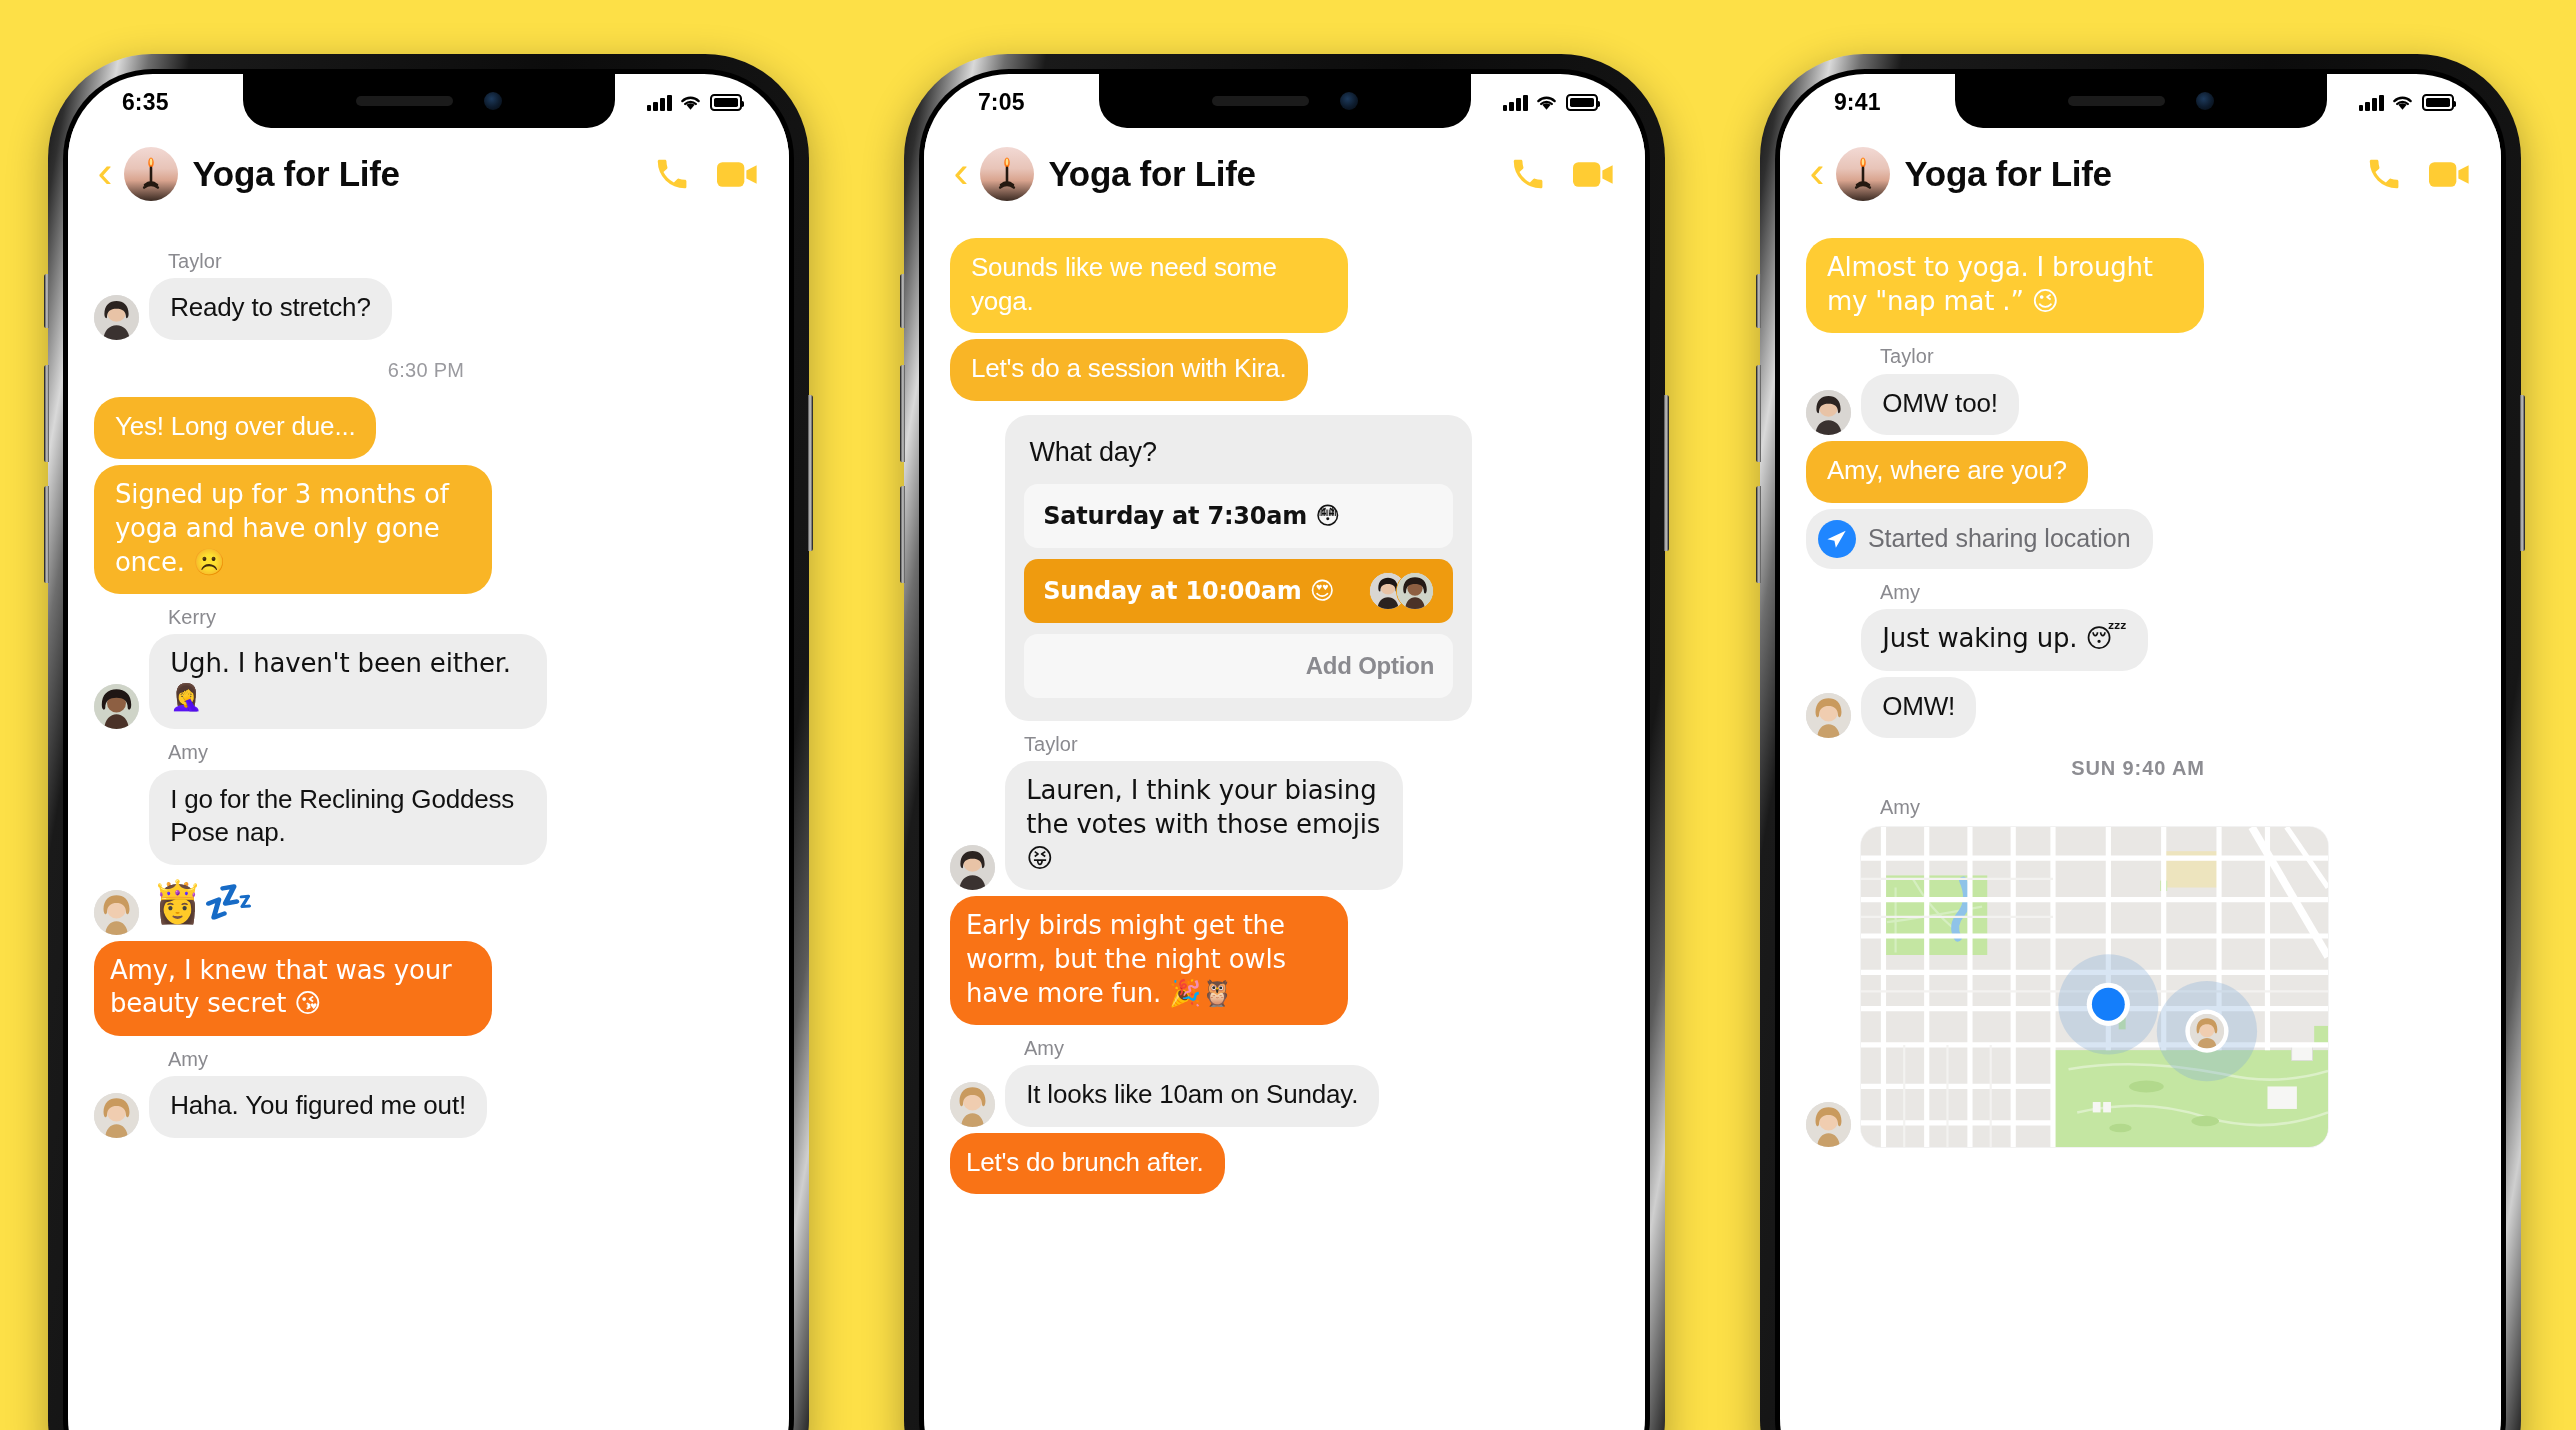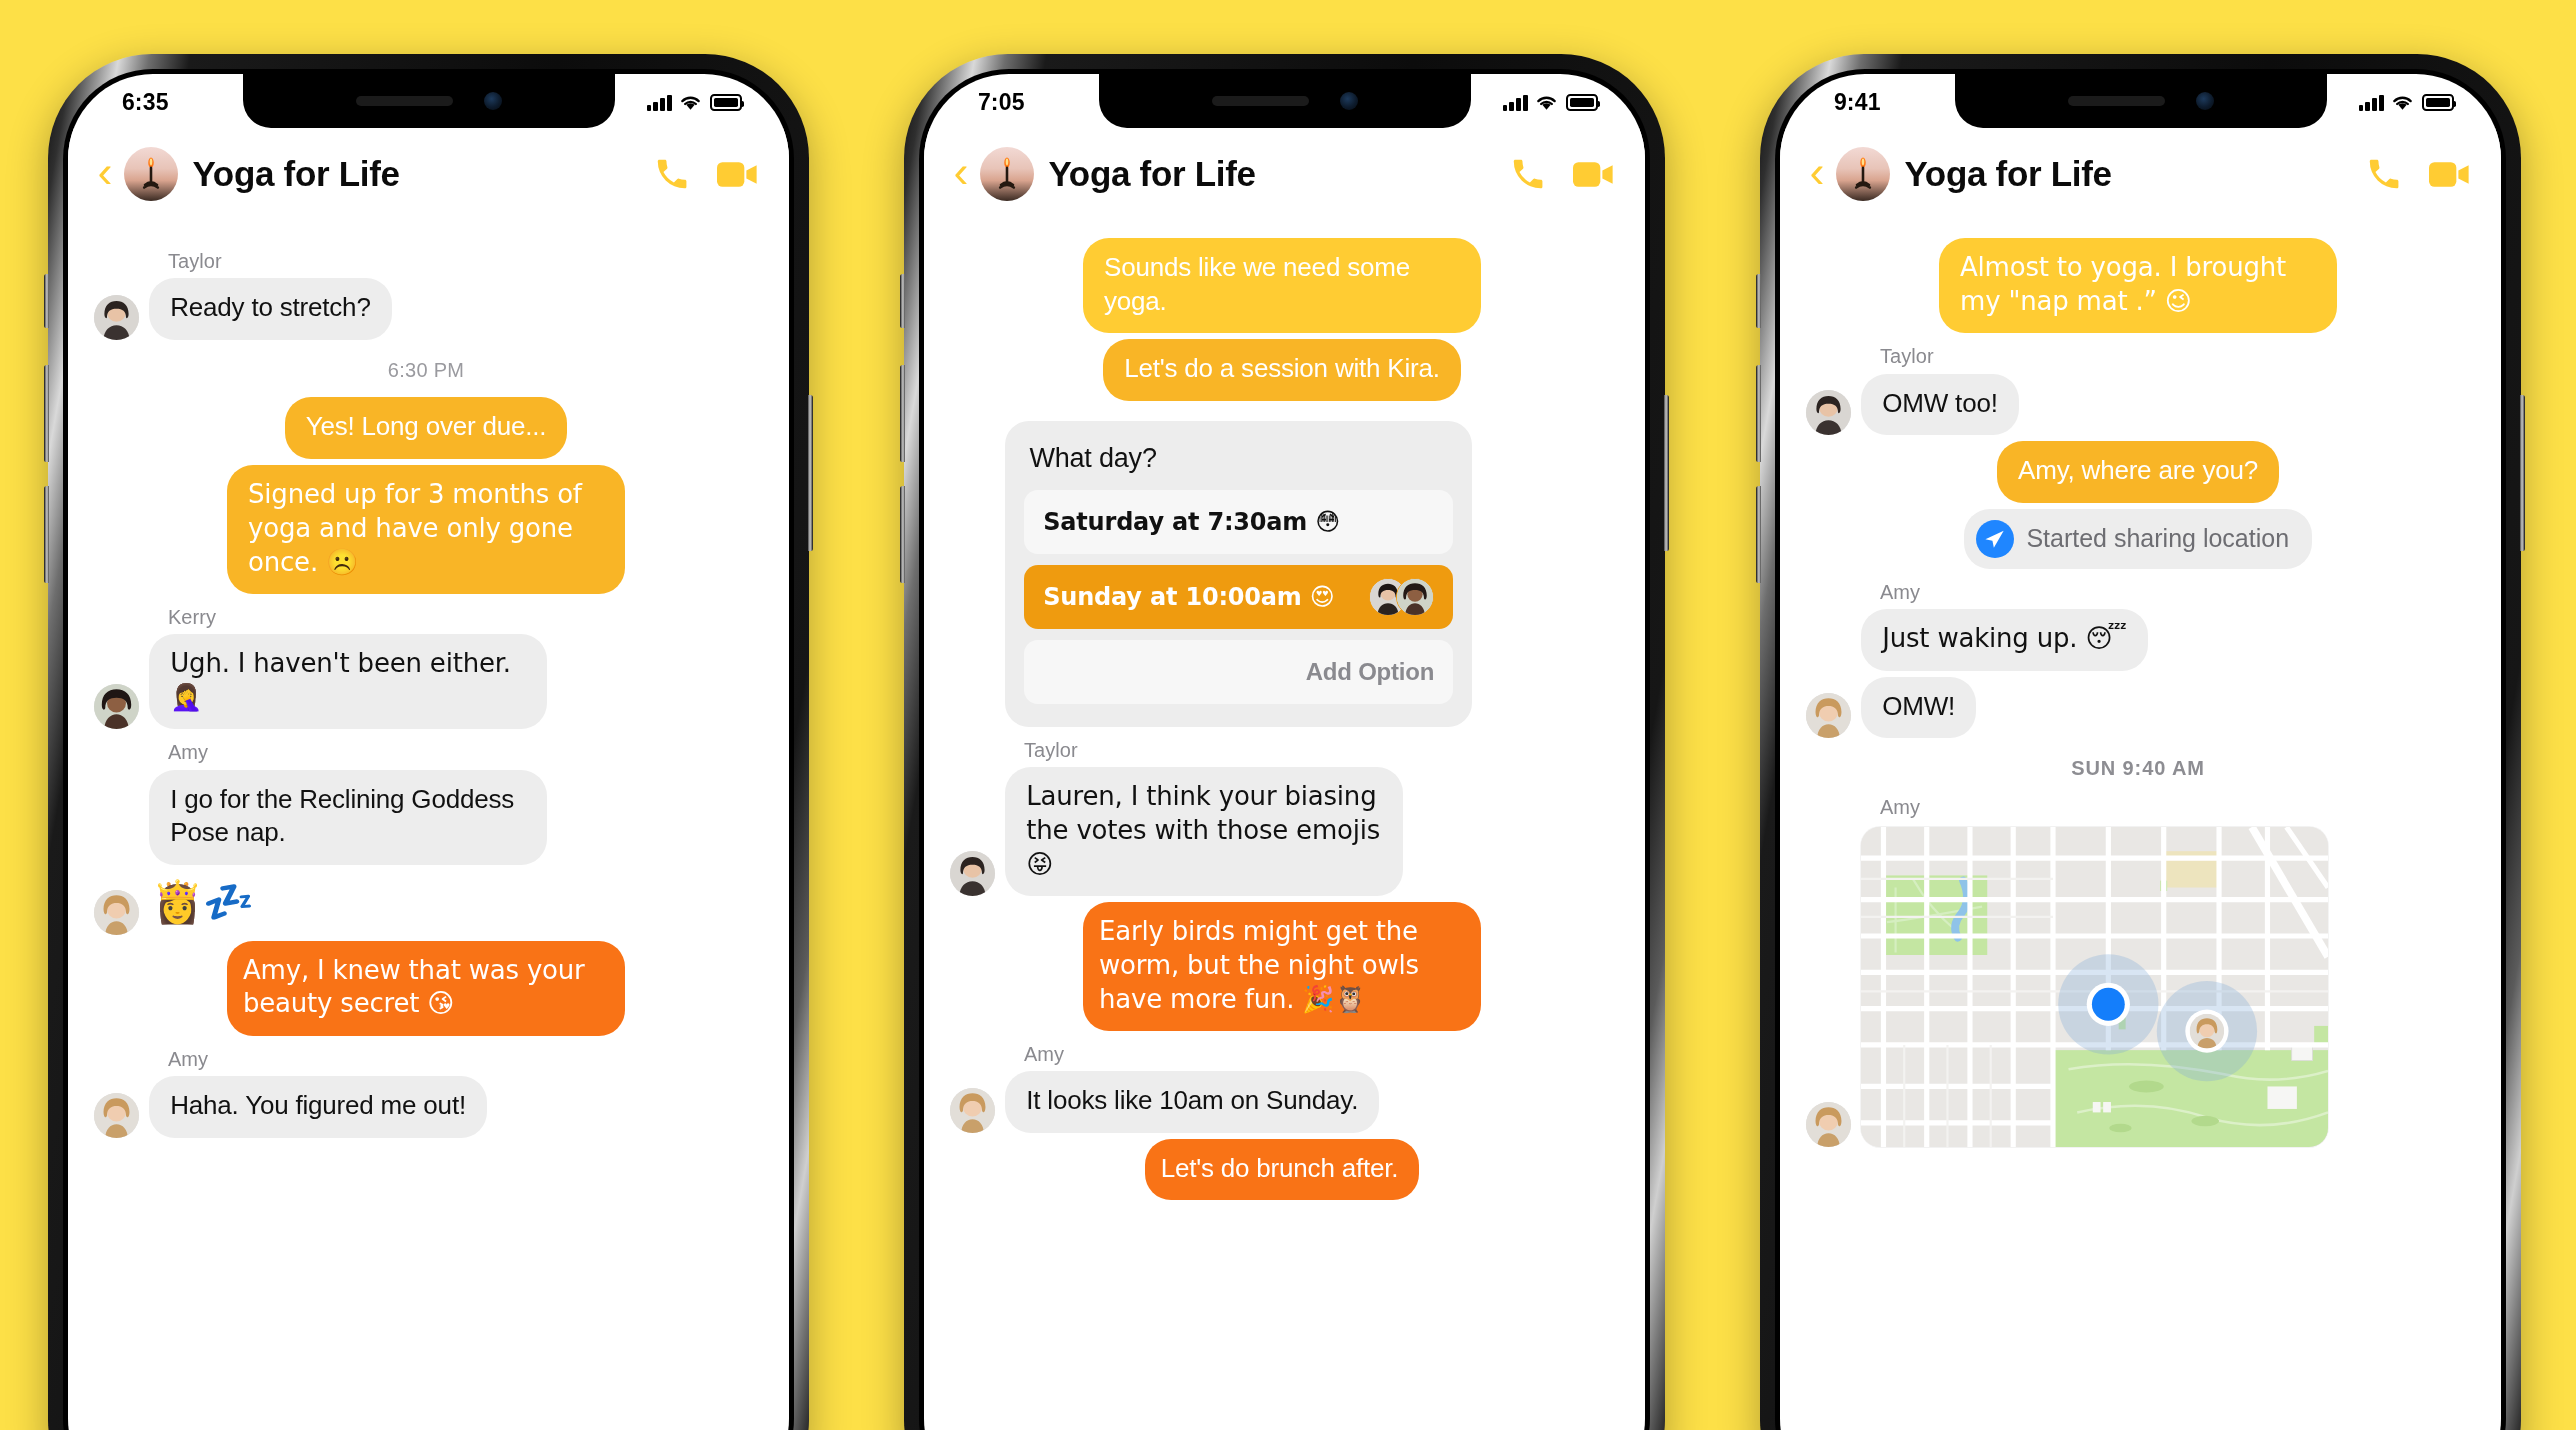--- a/index.html
+++ b/index.html
@@ -202,21 +202,21 @@
   .ts {
     text-align: center;
     font-size: 20px;
     color: #9a9a9f;
     margin: 19px 0 15.6px;
     letter-spacing: 0.3px;
   }
   .ts.caps { font-weight: 600; letter-spacing: 0.9px; color: #8d8d92; }
 
   .row { display: flex; align-items: flex-end; margin-bottom: 6px; }
-  .row.out { justify-content: center; }
+  .row.out { justify-content: flex-start; }
   .row.in  { justify-content: flex-start; }
 
   .av {
     width: 45px; height: 45px;
     border-radius: 50%;
     flex: 0 0 auto;
     margin-right: 10.4px;
     overflow: hidden;
     background: #ddd;
   }
@@ -254,21 +254,21 @@
     display: flex; align-items: center; justify-content: center;
     flex: 0 0 auto;
   }
 
   
   .poll {
     background: #EDEDED;
     border-radius: 24px;
     padding: 19px 19px 22.5px;
     width: 467px;
-    margin-top: 14px;
+    margin-top: 8px;
   }
   .poll-q {
     font-size: 27px;
     color: #111;
     margin: 3.5px 5.2px 15.6px;
     letter-spacing: -0.2px;
   }
   .poll-opt {
     height: 64px;
     border-radius: 14px;

